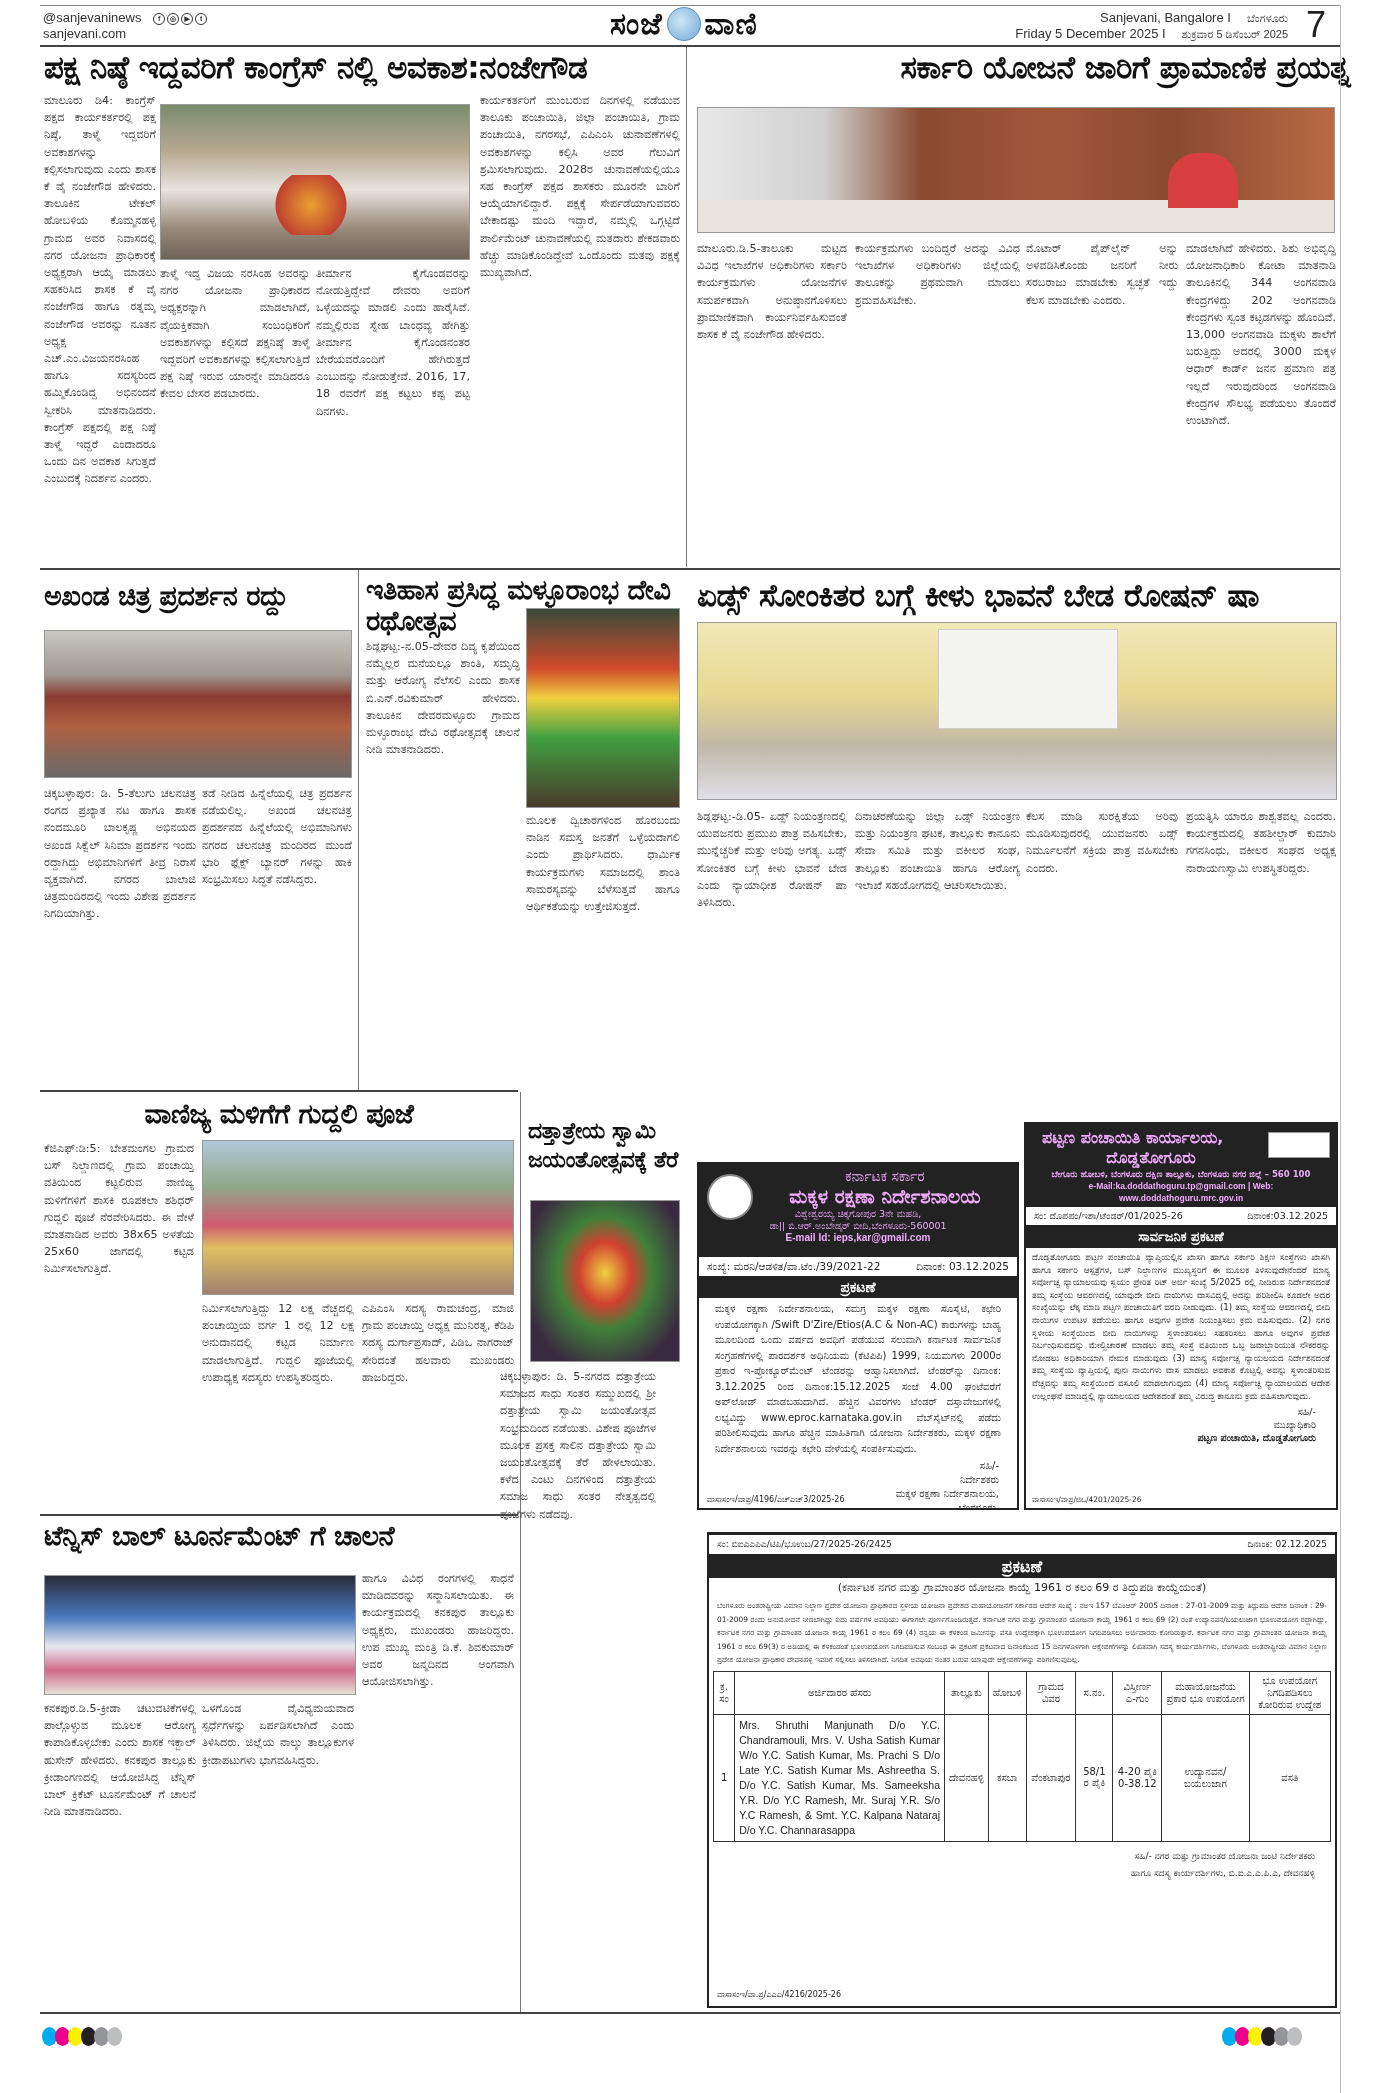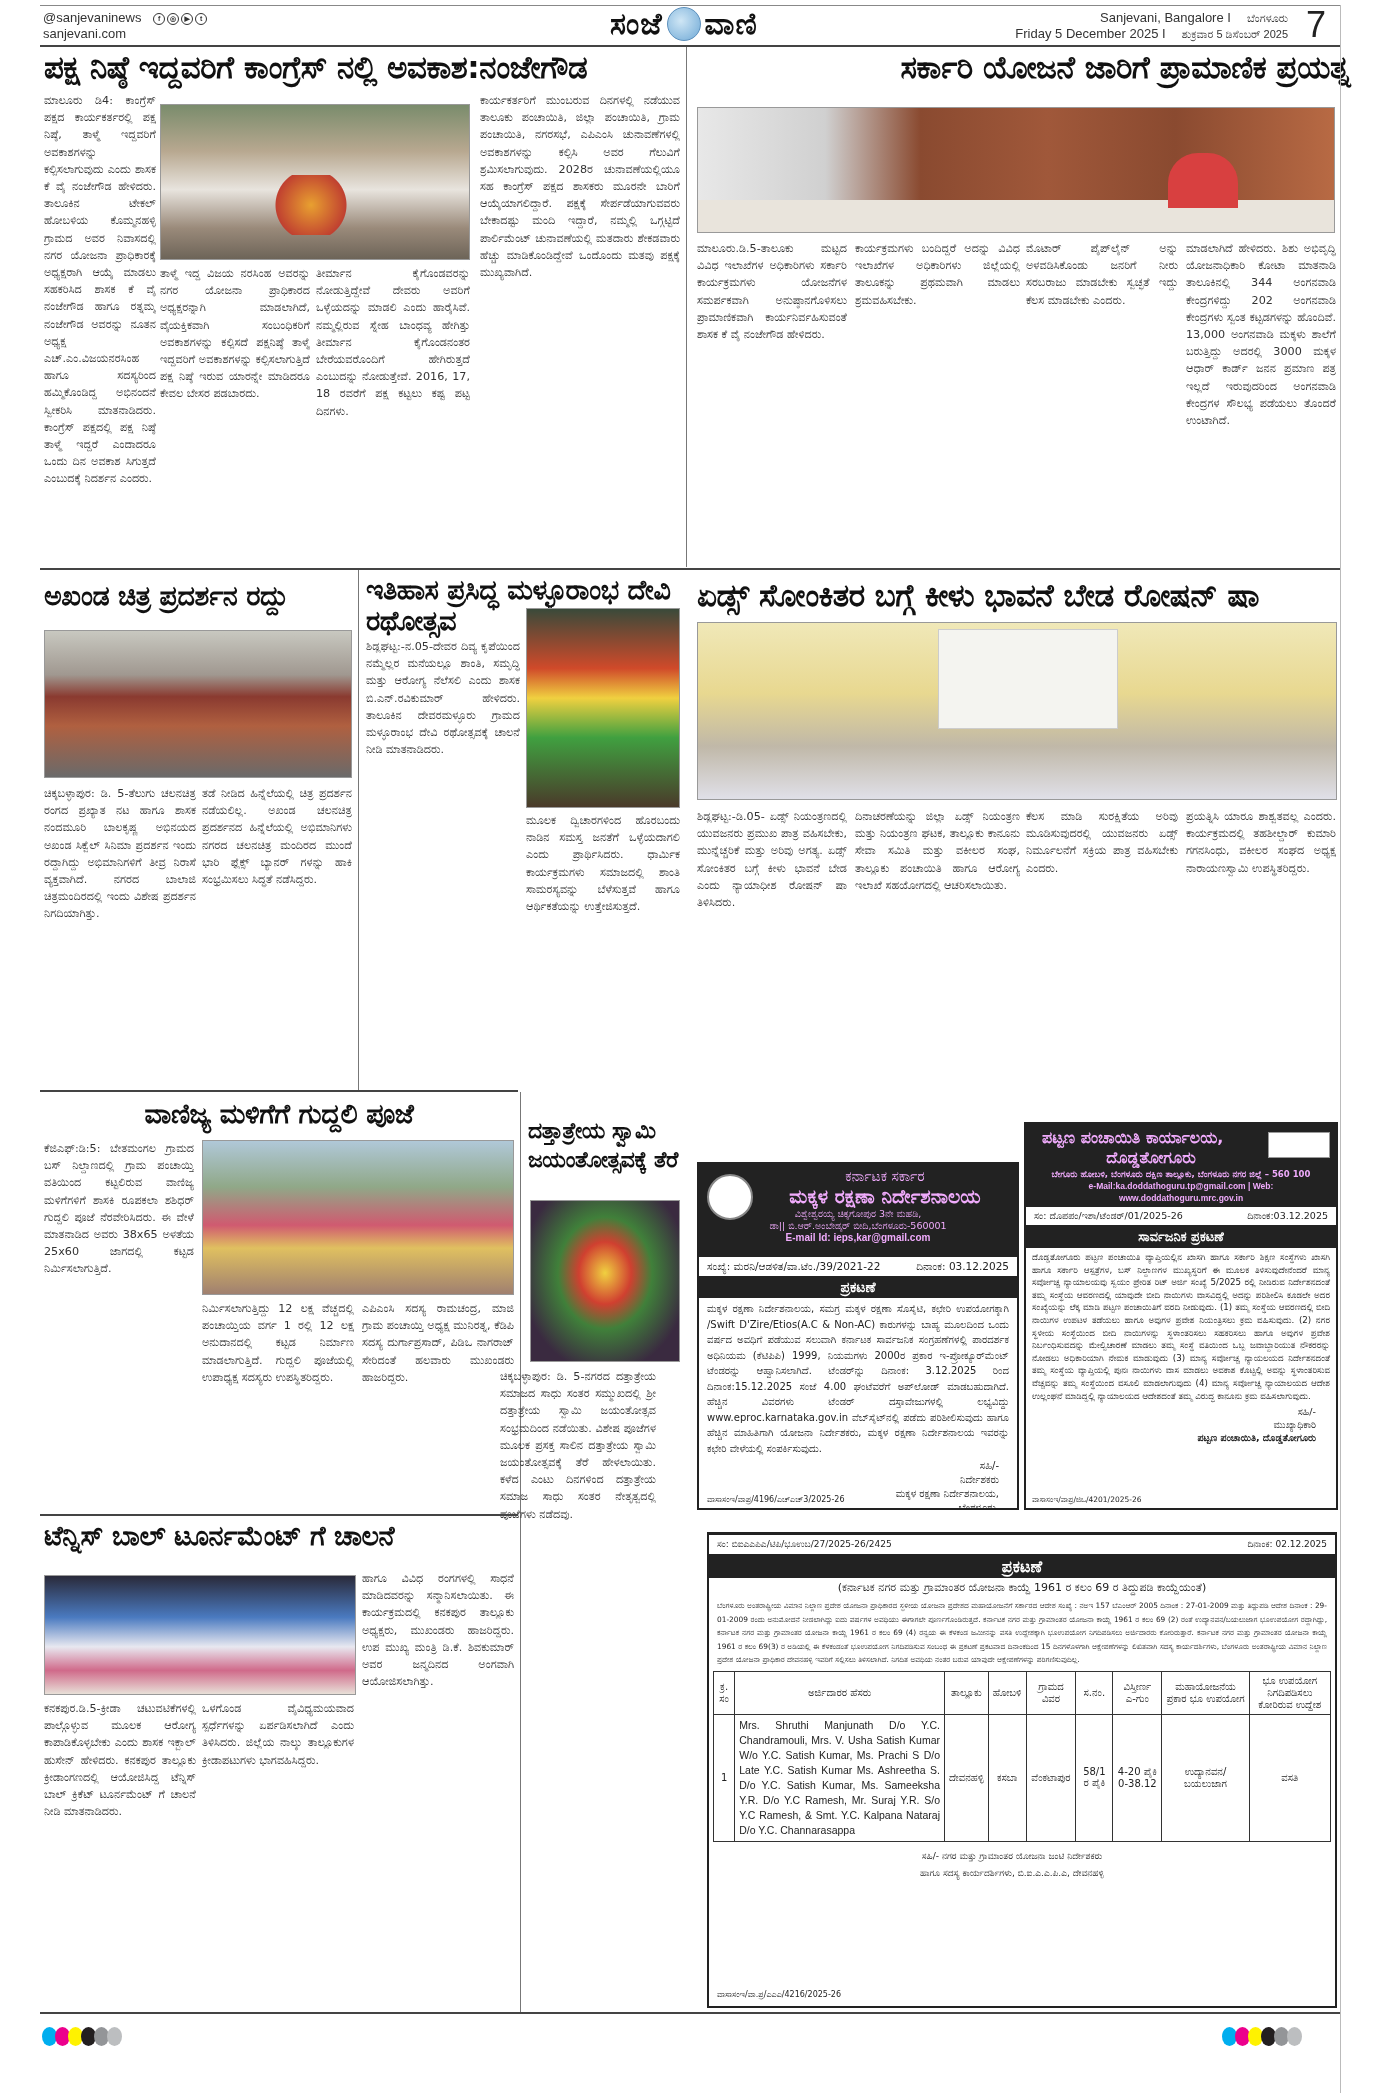--- a/index.html
+++ b/index.html
@@ -14,21 +14,21 @@
 .mast-right{right:90px;top:10px;font-family:"Liberation Sans",sans-serif;font-size:13px;color:#333;text-align:right;line-height:16px}
 .mast-right .kn{font-size:11px;margin-left:16px}
 .pageno{right:52px;top:4px;font-family:"Liberation Sans",sans-serif;font-size:36px;color:#222;font-weight:300}
 .headline{font-weight:bold;color:#111;line-height:1.15;letter-spacing:-0.5px}
 .h-big{font-size:31px}
 .h-mid{font-size:27px}
 .col{position:absolute;font-size:11.2px;line-height:17.2px;color:#333;text-align:justify;overflow:hidden}
 .photo{position:absolute;overflow:hidden;border:1px solid #999}
 .ad{position:absolute;border:2px solid #222;background:#fff;overflow:hidden}
 .ad-head{background:#222;color:#f0abfc;text-align:center}
-.ad-body{font-size:11px;line-height:16.5px;padding:3px 8px;text-align:justify;color:#222}
+.ad-body{font-size:11px;line-height:16.5px;padding:3px 16px;text-align:justify;color:#222}
 .ad-refrow{display:flex;justify-content:space-between;font-size:10.5px;padding:3px 8px;border-top:1px solid #222;border-bottom:1px solid #222;background:#fff;color:#222}
 .ad-subhead{background:#222;color:#fff;text-align:center;font-weight:bold}
 .dots{display:flex;gap:0}
 .dots span{width:15px;height:19px;border-radius:50%;display:inline-block;margin-right:-2px}
 table.land{border-collapse:collapse;width:100%;font-size:10px;color:#222}
 table.land td,table.land th{border:1px solid #333;padding:3px 4px;text-align:center;vertical-align:middle;font-weight:normal}
 </style>
 </head>
 <body>
 
@@ -199,21 +199,21 @@
             <td>ಕಸಬಾ</td>
             <td>ವೆಂಕಟಾಪುರ</td>
             <td>58/1 ರ ಪೈಕಿ</td>
             <td>4-20 ಪೈಕಿ 0-38.12</td>
             <td>ಉದ್ಯಾನವನ/ ಬಯಲುಜಾಗ</td>
             <td>ವಸತಿ</td>
           </tr>
         </tbody>
     </table>
   </div>
-  <div style="text-align:center;padding-right:20px;font-size:9px;line-height:17px;margin-top:4px">
+  <div style="text-align:right;padding-right:20px;font-size:9px;line-height:17px;margin-top:4px">
     <div>ಸಹಿ/- ನಗರ ಮತ್ತು ಗ್ರಾಮಾಂತರ ಯೋಜನಾ ಜಂಟಿ ನಿರ್ದೇಶಕರು</div>
     <div>ಹಾಗೂ ಸದಸ್ಯ ಕಾರ್ಯದರ್ಶಿಗಳು, ಬಿ.ಐ.ಎ.ಎ.ಪಿ.ಎ, ದೇವನಹಳ್ಳಿ</div>
   </div>
   <div style="position:absolute;left:8px;bottom:6px;font-size:8px">ವಾಸಾಸಂಇ/ವಾ.ಪ್ರ/ಎಎಎ/4216/2025-26</div>
 </div>
 
 <div class="rule" style="left:40px;top:2012px;width:1300px;height:1.5px"></div>
 <div class="rule" style="left:1340px;top:5px;width:1px;height:2088px;background:#bbb"></div>
 <div class="abs dots" style="left:42px;top:2027px" id="reg-left">
     <span style="background: rgb(0, 174, 239);"></span>

